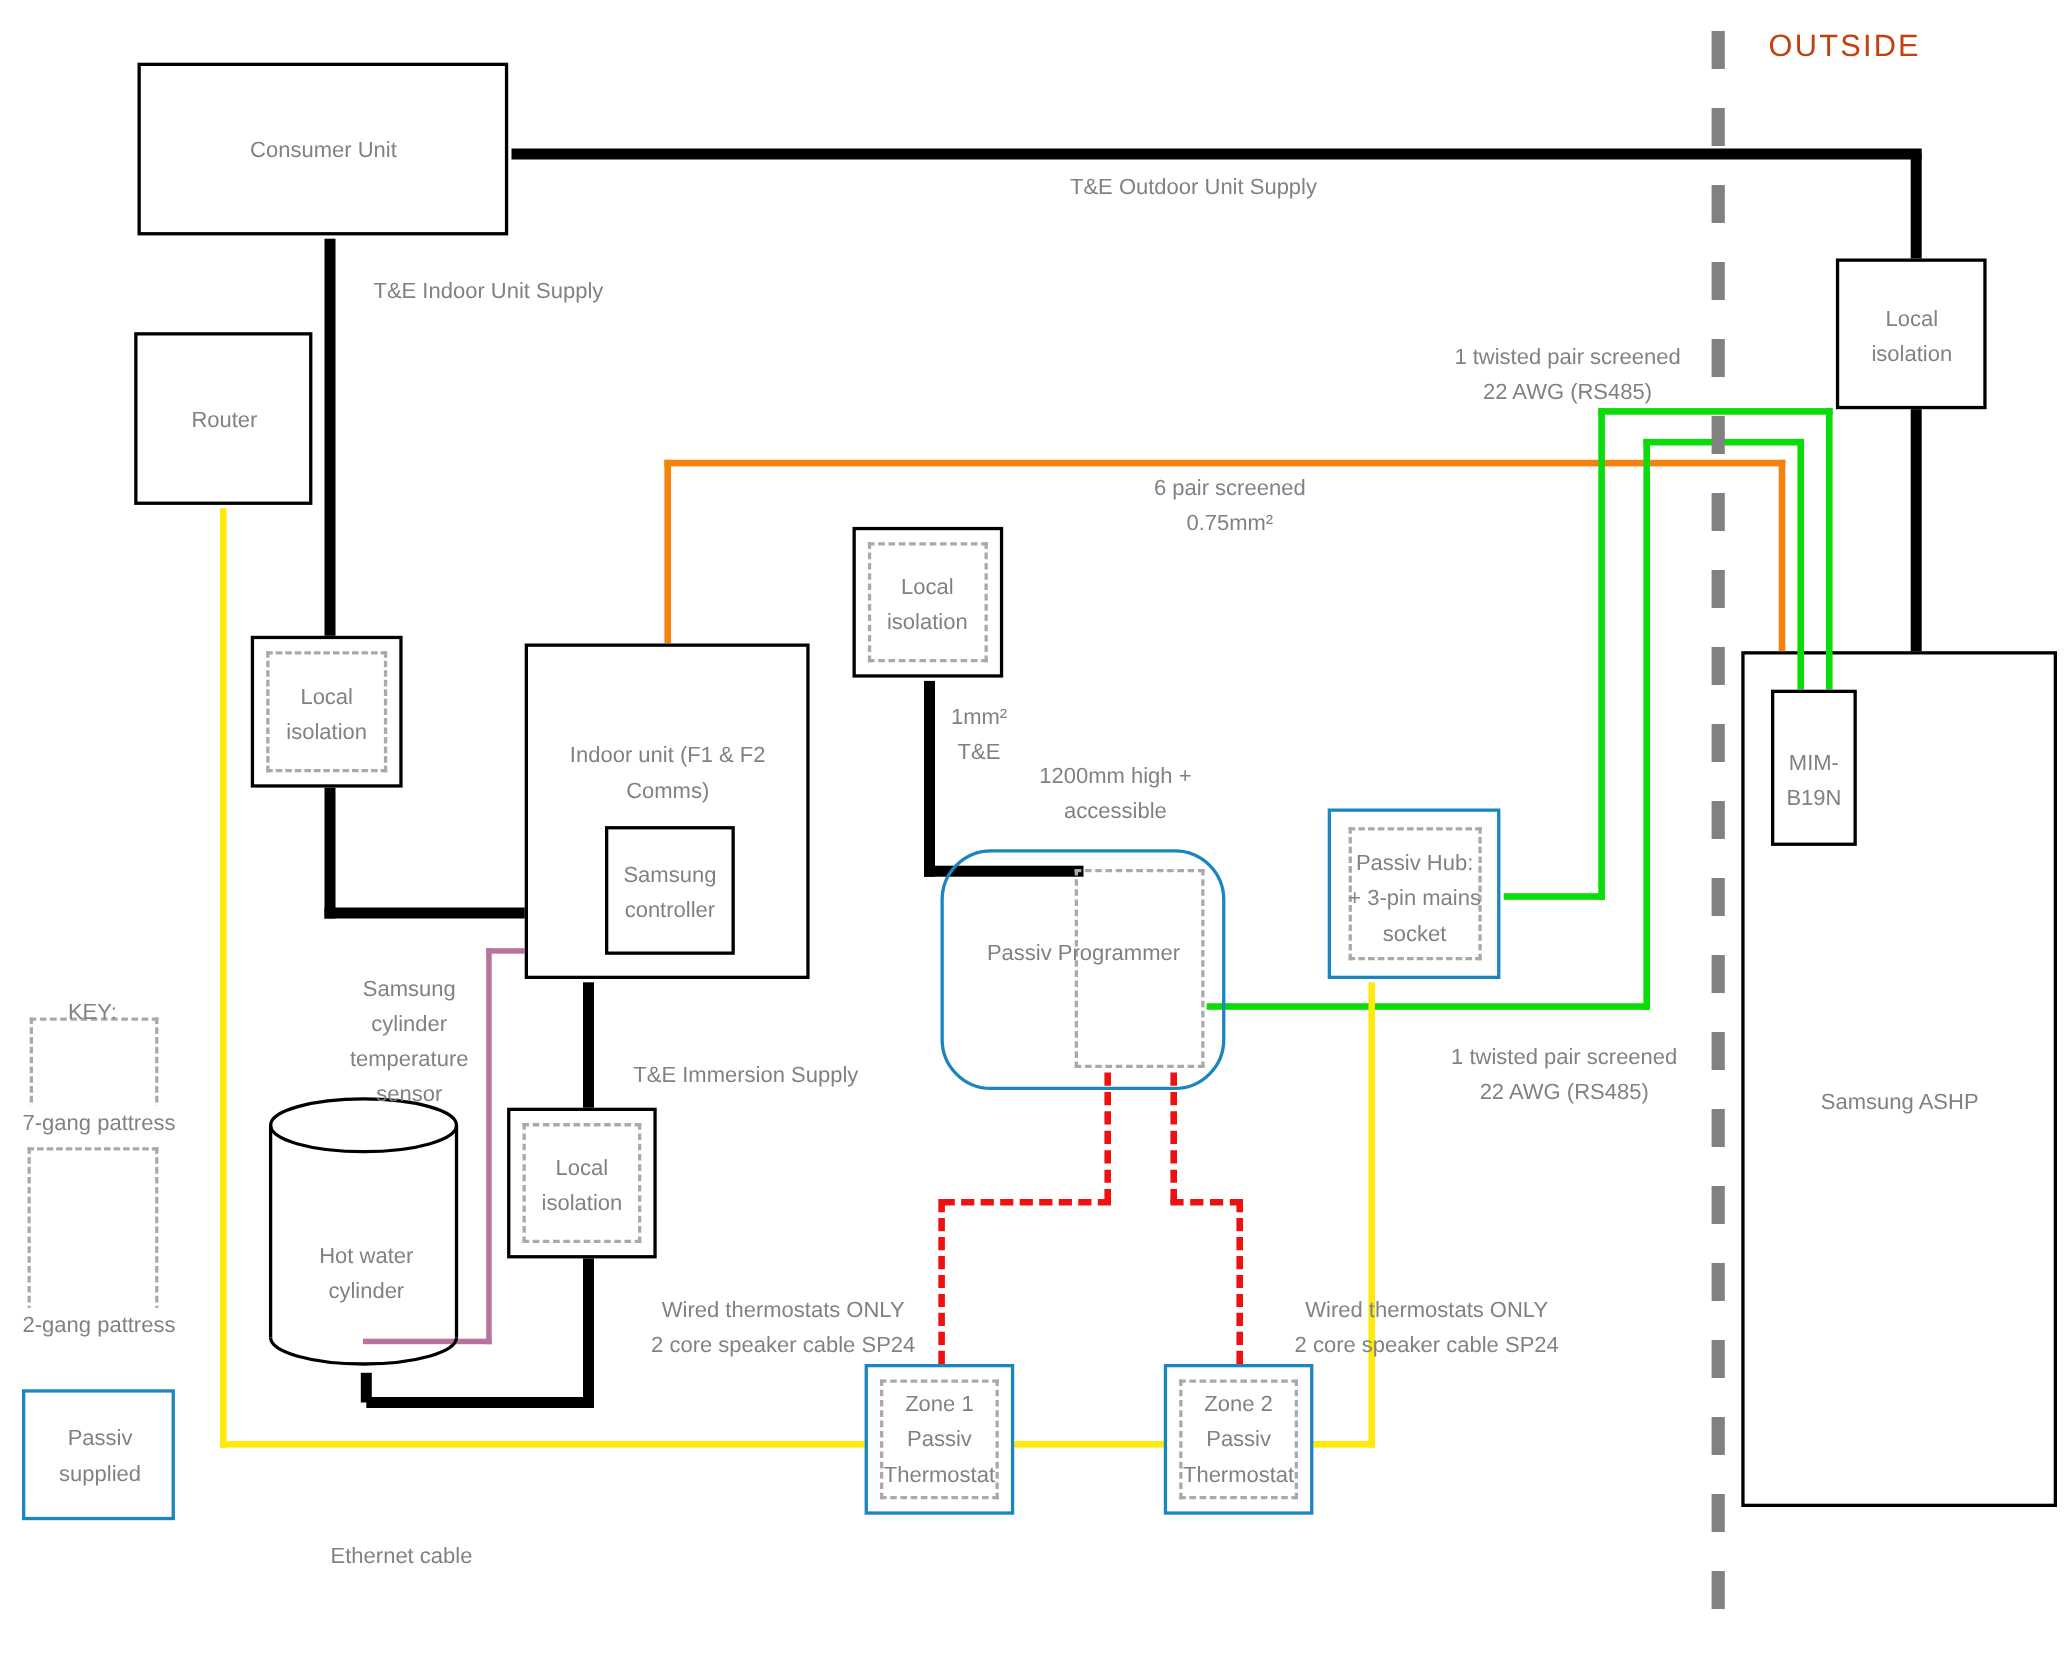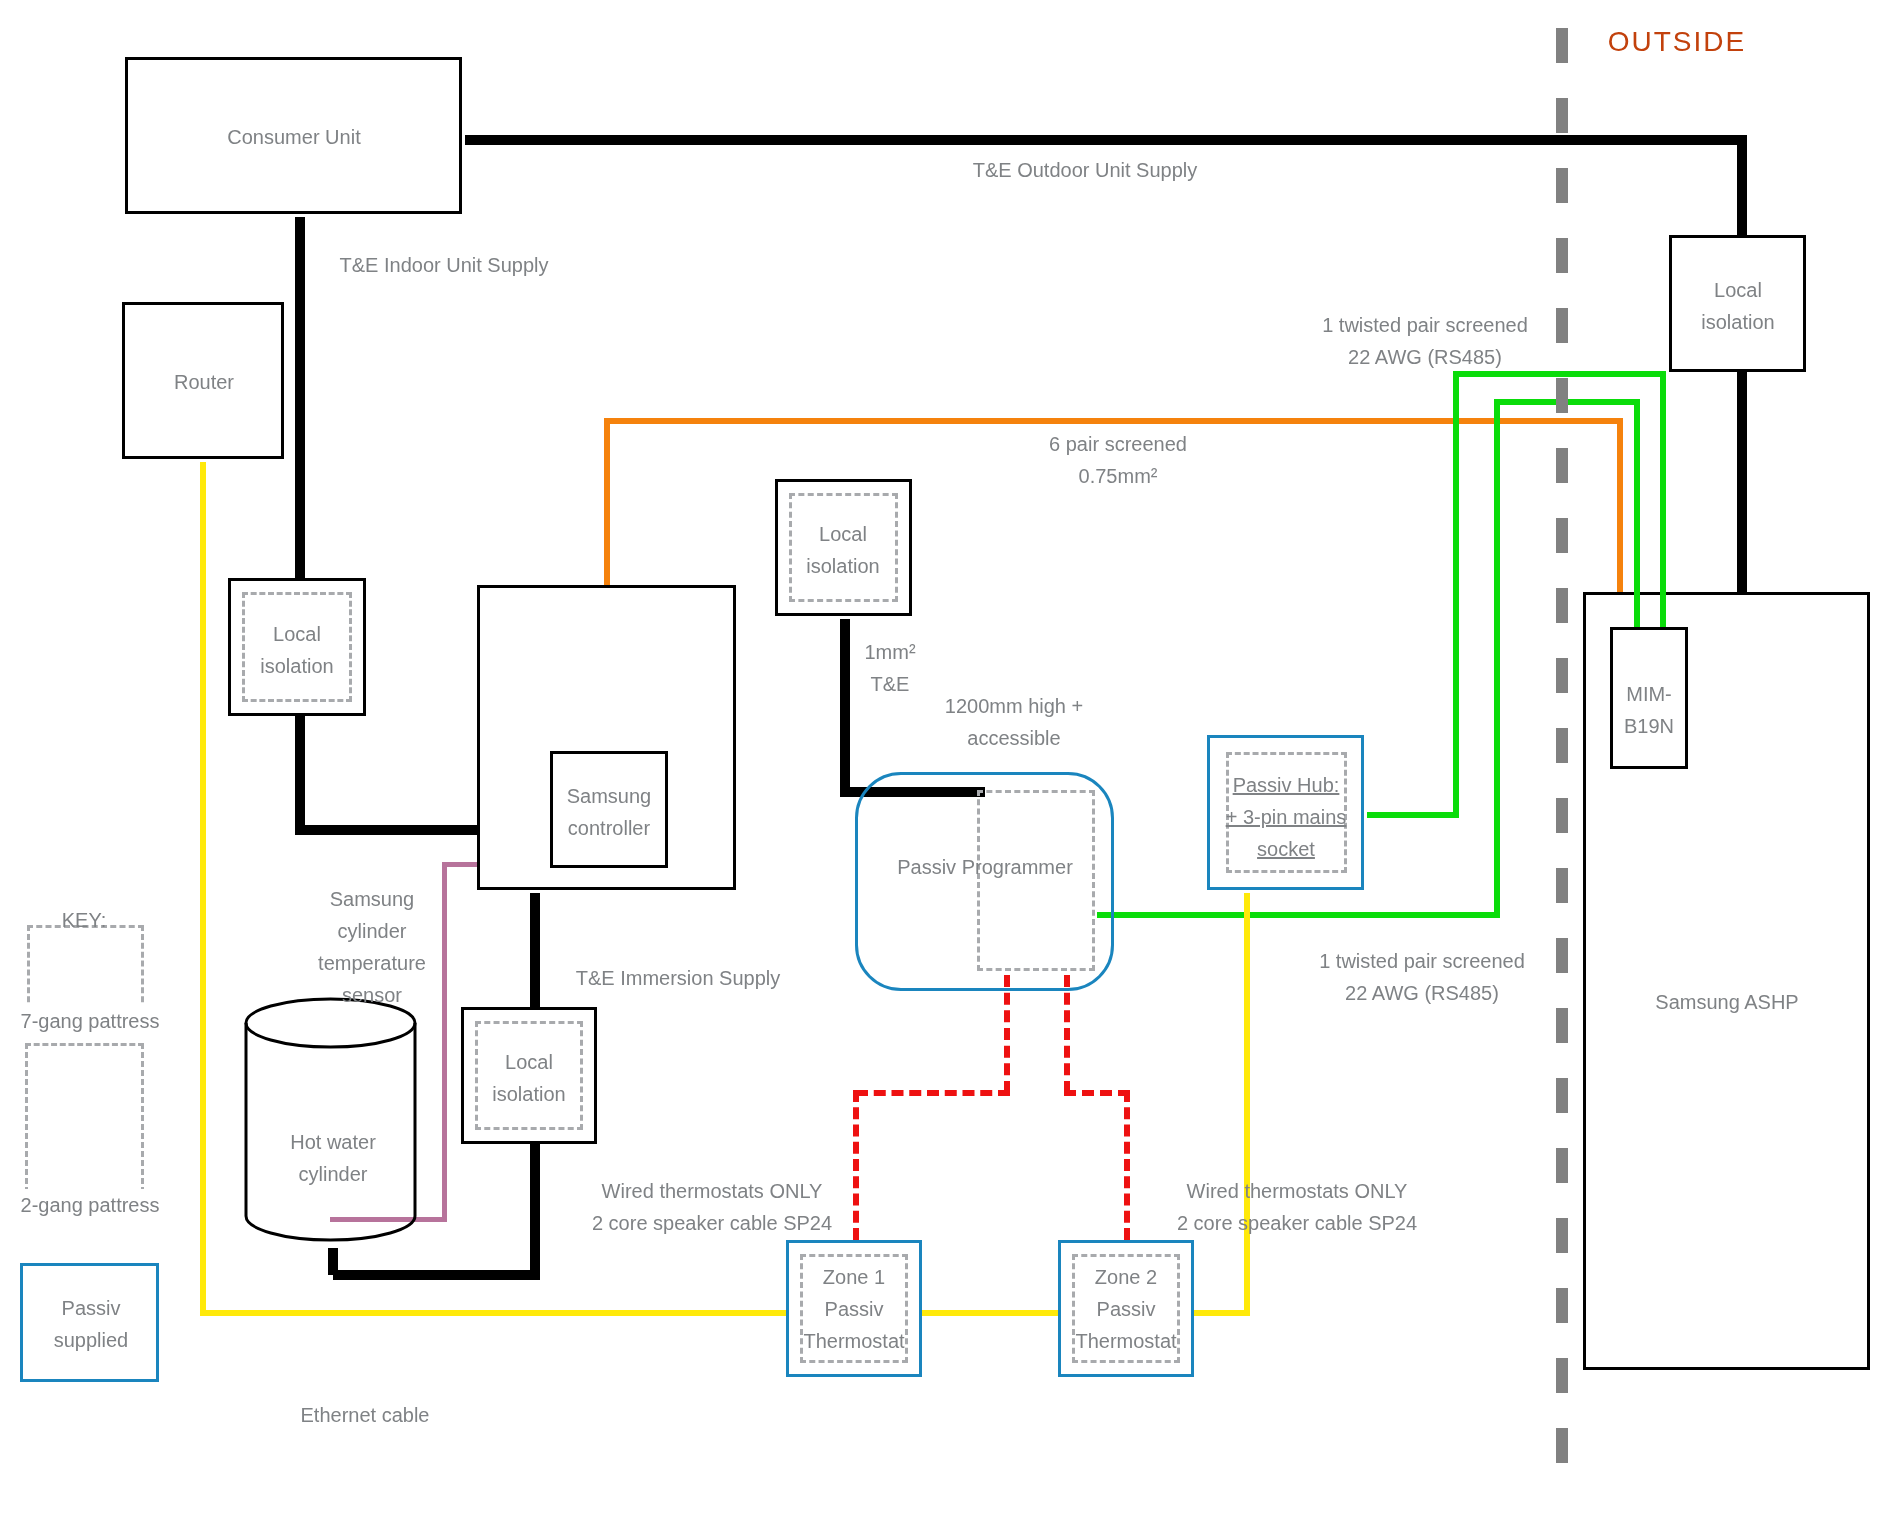--- a/index.html
+++ b/index.html
@@ -134,24 +134,26 @@
 
   <div class="lbl" style="left:297px;top:650px;">Local
 isolation</div>
   <div class="lbl" style="left:843px;top:550px;">Local
 isolation</div>
   <div class="lbl" style="left:529px;top:1078px;">Local
 isolation</div>
   <div class="lbl" style="left:1738px;top:306px;">Local
 isolation</div>
 
+  <div class="lbl" style="left:607px;top:703px;">Indoor unit (F1 &amp; F2
+Comms)</div>
   <div class="lbl" style="left:609px;top:812px;">Samsung
 controller</div>
   <div class="lbl" style="left:985px;top:867px;">Passiv Programmer</div>
-  <div class="lbl" style="left:1286px;top:817px;text-decoration:underline;">Passiv Hub:
+  <div class="lbl" style="left:1286px;top:817px;">Passiv Hub:
 + 3-pin mains
 socket</div>
   <div class="lbl" style="left:1649px;top:710px;">MIM-
 B19N</div>
   <div class="lbl" style="left:1727px;top:1002px;">Samsung ASHP</div>
   <div class="lbl" style="left:854px;top:1309px;">Zone 1
 Passiv
 Thermostat</div>
   <div class="lbl" style="left:1126px;top:1309px;">Zone 2
 Passiv

